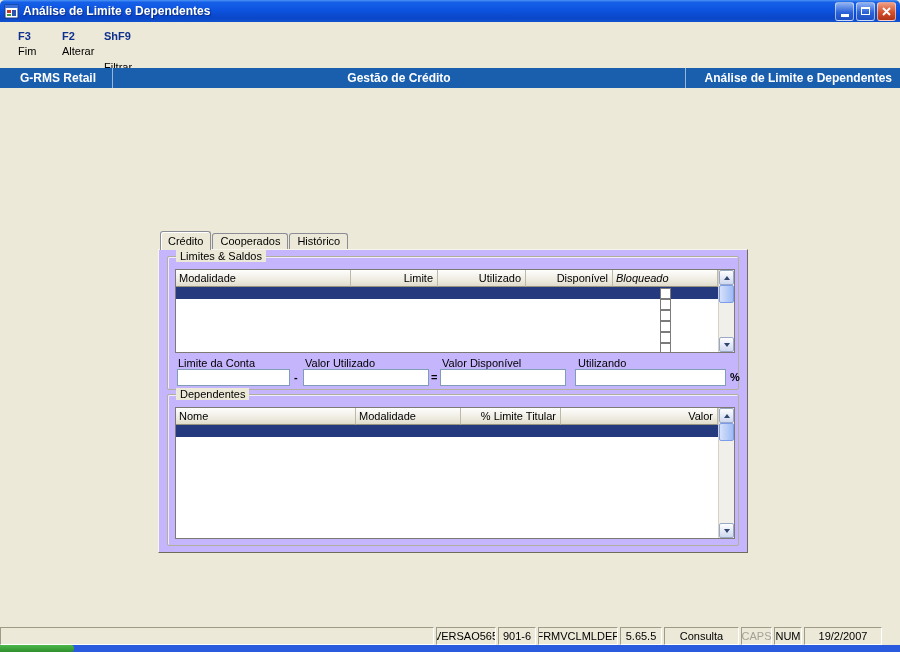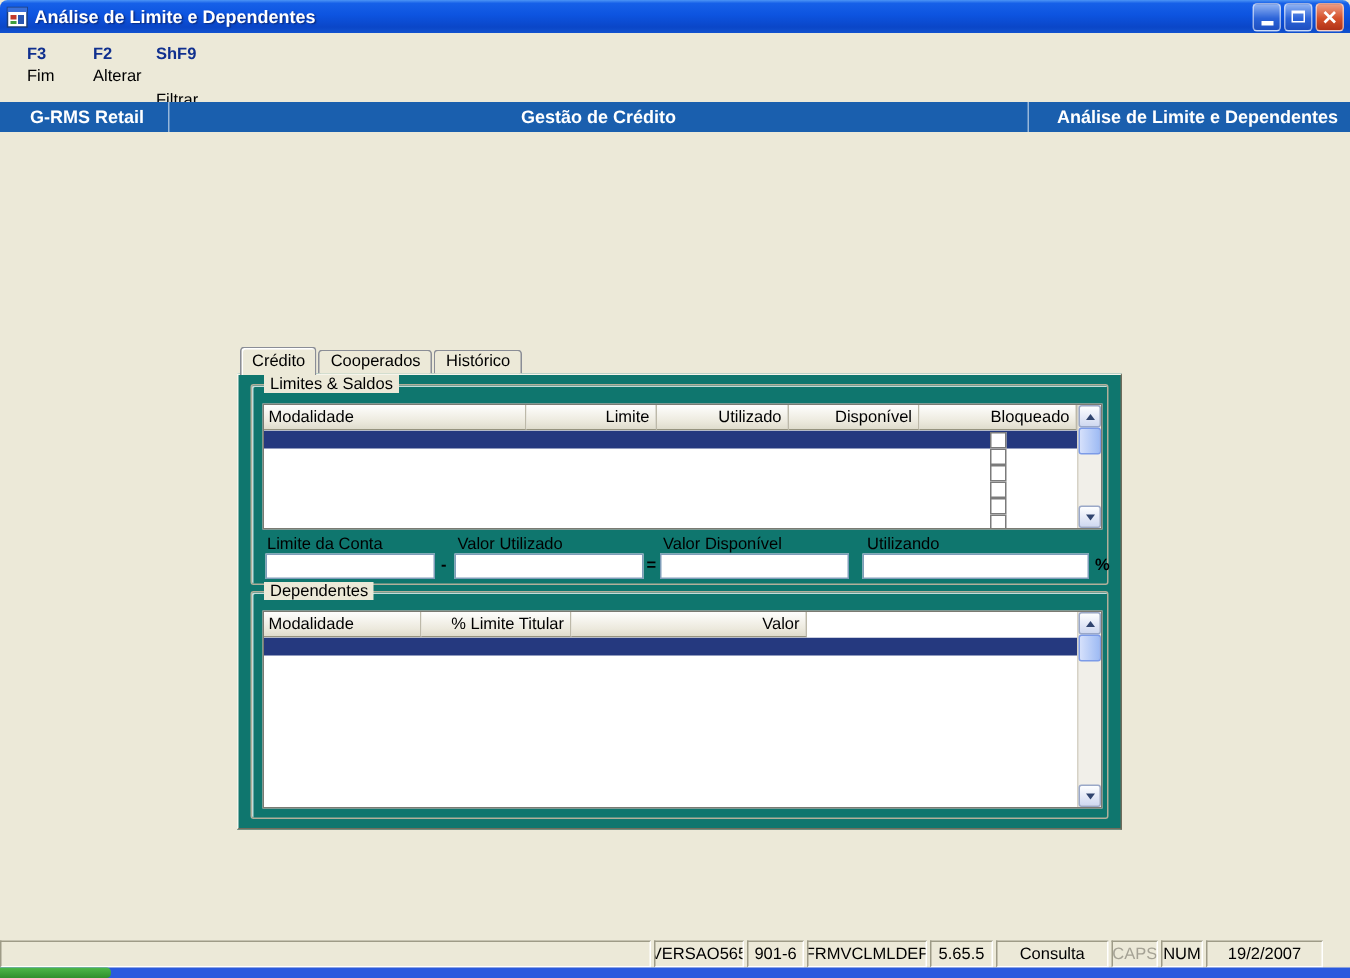--- a/index.html
+++ b/index.html
@@ -51,35 +51,35 @@
   .name-inp { left: 143px; top: 23px; width: 362px; height: 19px; }
   .venc-lbl { position: absolute; left: 508px; top: 7px; white-space: nowrap; }
   .venc-inp { left: 508px; top: 23px; width: 78px; height: 19px; }
 
   
   .tabs { position: absolute; left: 160px; top: 230px; height: 19px; display: flex; align-items: flex-end; z-index: 3; }
   .tab { background: #ece9d8; border: 1px solid #8a8d96; border-bottom: none; border-radius: 3px 3px 0 0;
     padding: 1px 7px 2px 7px; height: 16px; margin-right: 1px; cursor: pointer; white-space: nowrap; }
   .tab.active { height: 19px; padding-top: 3px; box-shadow: inset 1px 1px 0 #fff; position: relative; z-index: 4; margin-bottom: -1px; }
 
-  .tabpanel { position: absolute; left: 158px; top: 249px; width: 590px; height: 304px; background: #0f766e;
+  .tabpanel { position: absolute; left: 158px; top: 249px; width: 590px; height: 304px; background: #c4b5fd;
     border: 1px solid; border-color: #f7f5ec #6f6c5c #6f6c5c #f7f5ec; z-index: 2; }
 
   .gb-limites { left: 8px; top: 6px; width: 572px; height: 134px; }
   .gb-dep { left: 8px; top: 144px; width: 572px; height: 152px; }
 
   
   .grid { position: absolute; left: 7px; top: 12px; width: 560px; border: 1px solid #7b7b73; background: #fff; overflow: hidden; }
   .grid-limites { height: 84px; }
   .grid-dep { height: 132px; }
   .grid-header { position: absolute; left: 0; top: 0; right: 16px; height: 17px; display: flex; }
   .hc { height: 17px; background: linear-gradient(#fefefd,#ece9dd 70%,#dfdccd);
     border-right: 1px solid #bdb9a9; border-bottom: 1px solid #96937f; padding: 2px 4px 0 3px;
     white-space: nowrap; overflow: hidden; }
-  .hc.ar { text-align: right; } .hc.ac { text-align: right; }
+  .hc.ar { text-align: right; } .hc.ac { text-align: left; font-style: italic; }
   .lc1 { width: 175px; } .lc2 { width: 87px; } .lc3 { width: 88px; } .lc4 { width: 87px; } .lc5 { width: 105px; }
   .dc1 { width: 180px; } .dc2 { width: 105px; } .dc3 { width: 100px; } .dc4 { width: 157px; }
   .grid-body { position: absolute; left: 0; top: 17px; right: 16px; bottom: 0; background: #fff; overflow: hidden; }
   .grid-row { height: 11px; position: relative; }
   .grid-row.sel { height: 12px; background: #25397f; }
   .cb { position: absolute; left: 484px; top: 0; width: 11px; height: 11px; background: #fff; border: 1px solid #7b7b7b; }
   .grid-row.sel .cb { top: 1px; }
 
   
   .vscroll { position: absolute; right: 0; top: 0; bottom: 0; width: 16px; background: #f1efe9; border-left: 1px solid #d6d2c6; }
@@ -235,20 +235,21 @@
       <input class="inp f-inp fi3" value="" style="">
       <input class="inp f-inp fi4" value="" style="">
       <span class="fop op-pct">%</span>
     </div>
 
     <div class="groupbox gb-dep">
       <span class="gb-legend">Dependentes</span>
 
       <div class="grid grid-dep">
         <div class="grid-header">
+          <div class="hc dc1">Nome</div>
           <div class="hc dc2">Modalidade</div>
           <div class="hc dc3 ar">% Limite Titular</div>
           <div class="hc dc4 ar">Valor</div>
         </div>
         <div class="grid-body">
           <div class="grid-row sel"></div>
         </div>
         <div class="vscroll">
           <div class="sb-btn up">
               <i class="tri-up"></i>

